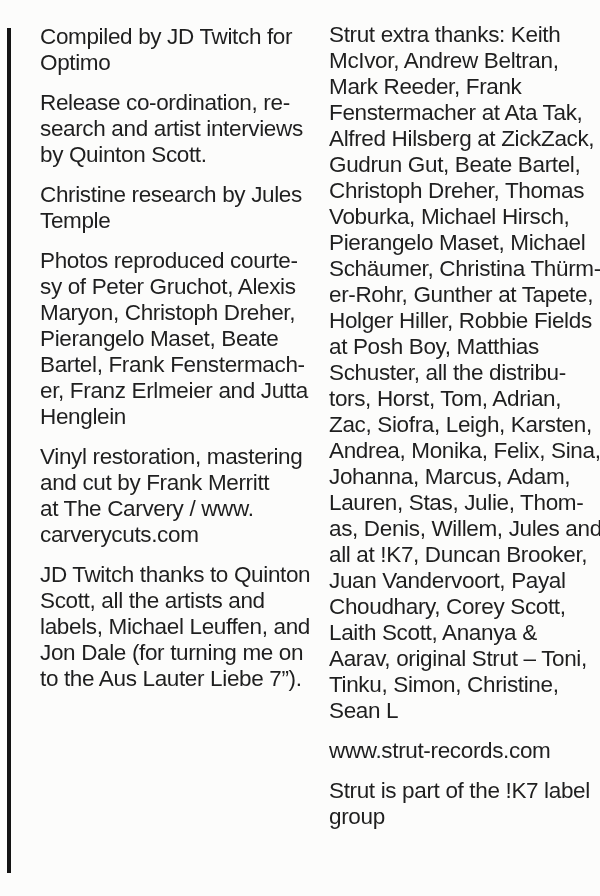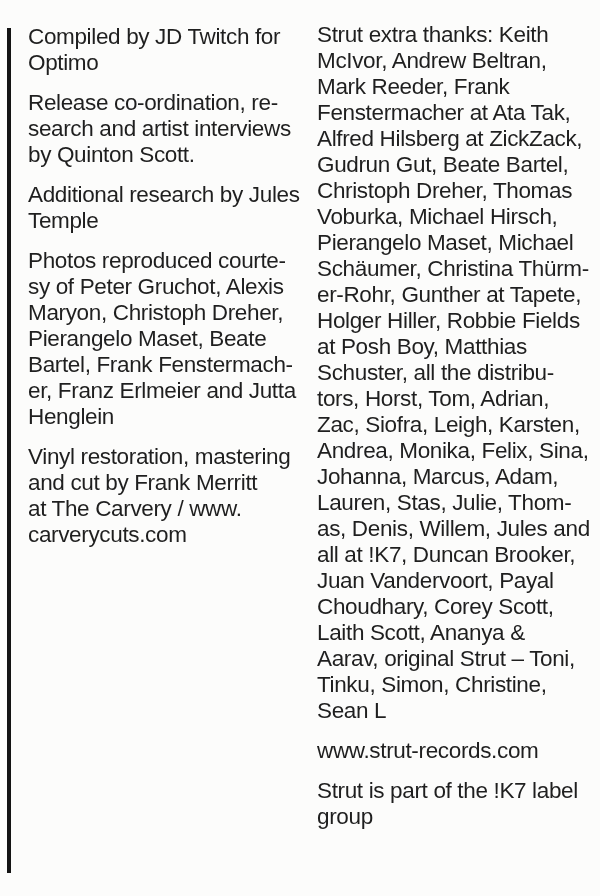--- a/index.html
+++ b/index.html
@@ -40,54 +40,59 @@
     left: 28px;
     top: 24px;
     width: 285px;
   }
   .col-right {
     left: 317px;
     top: 22px;
     width: 285px;
   }
   .para {
-    margin: 0 0 14px 0;
+    margin: 0 0 14px 12px;
     font-size: 22.5px;
     line-height: 26px;
     letter-spacing: -0.35px;
     font-weight: 400;
     white-space: pre;
     color: var(--text);
   }
   .para:last-child { margin-bottom: 0; }
 </style>
 </head>
 <body>
 
 <div class="page">
   <div class="margin-rule"></div>
   <div class="col col-left">
       <p class="para">Compiled by JD Twitch for
 Optimo</p>
       <p class="para">Release co-ordination, re-
 search and artist interviews
 by Quinton Scott.</p>
-      <p class="para">Additional research by Jules
+      <p class="para">Christine research by Jules
 Temple</p>
       <p class="para">Photos reproduced courte-
 sy of Peter Gruchot, Alexis
 Maryon, Christoph Dreher,
 Pierangelo Maset, Beate
 Bartel, Frank Fenstermach-
 er, Franz Erlmeier and Jutta
 Henglein</p>
       <p class="para">Vinyl restoration, mastering
 and cut by Frank Merritt
 at The Carvery / www.
 carverycuts.com</p>
+      <p class="para">JD Twitch thanks to Quinton
+Scott, all the artists and
+labels, Michael Leuffen, and
+Jon Dale (for turning me on
+to the Aus Lauter Liebe 7”).</p>
     </div>
   <div class="col col-right">
       <p class="para">Strut extra thanks: Keith
 McIvor, Andrew Beltran,
 Mark Reeder, Frank
 Fenstermacher at Ata Tak,
 Alfred Hilsberg at ZickZack,
 Gudrun Gut, Beate Bartel,
 Christoph Dreher, Thomas
 Voburka, Michael Hirsch,

